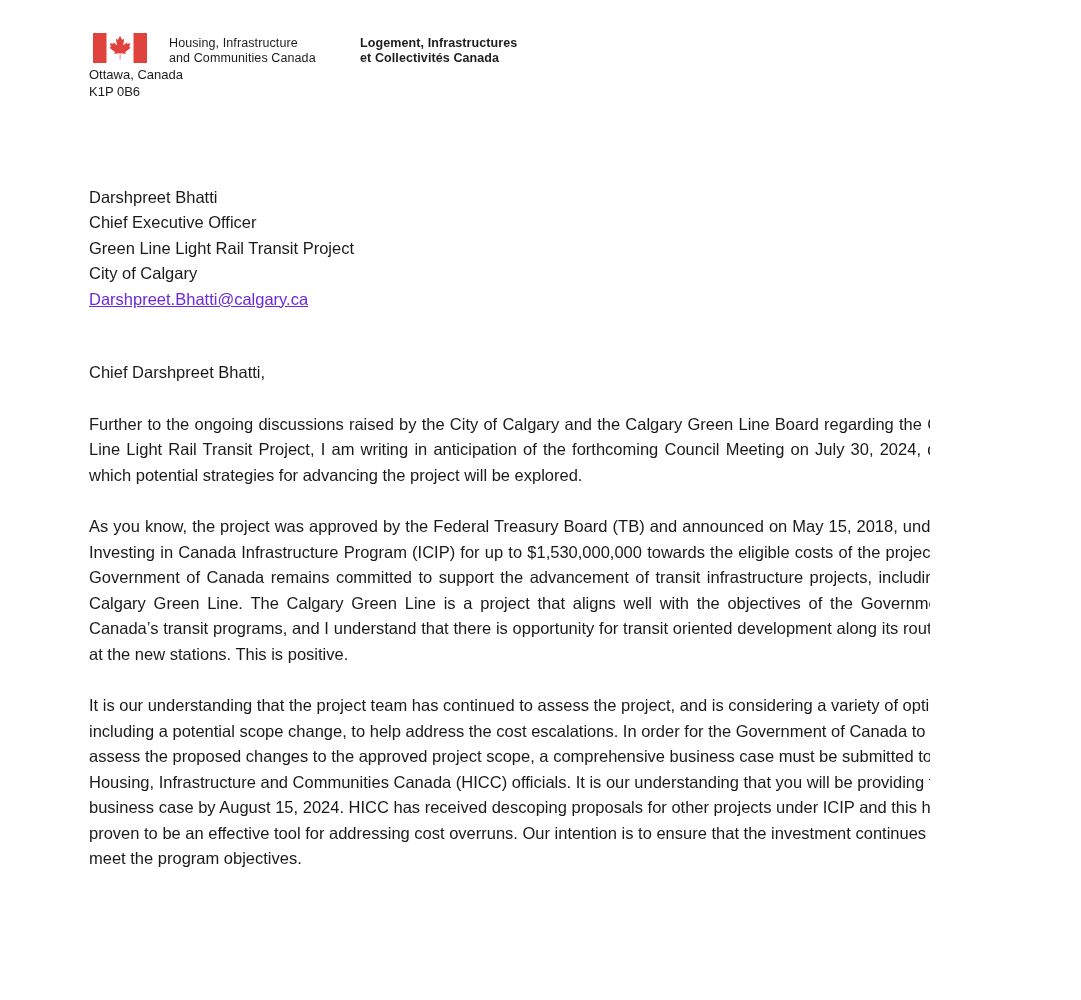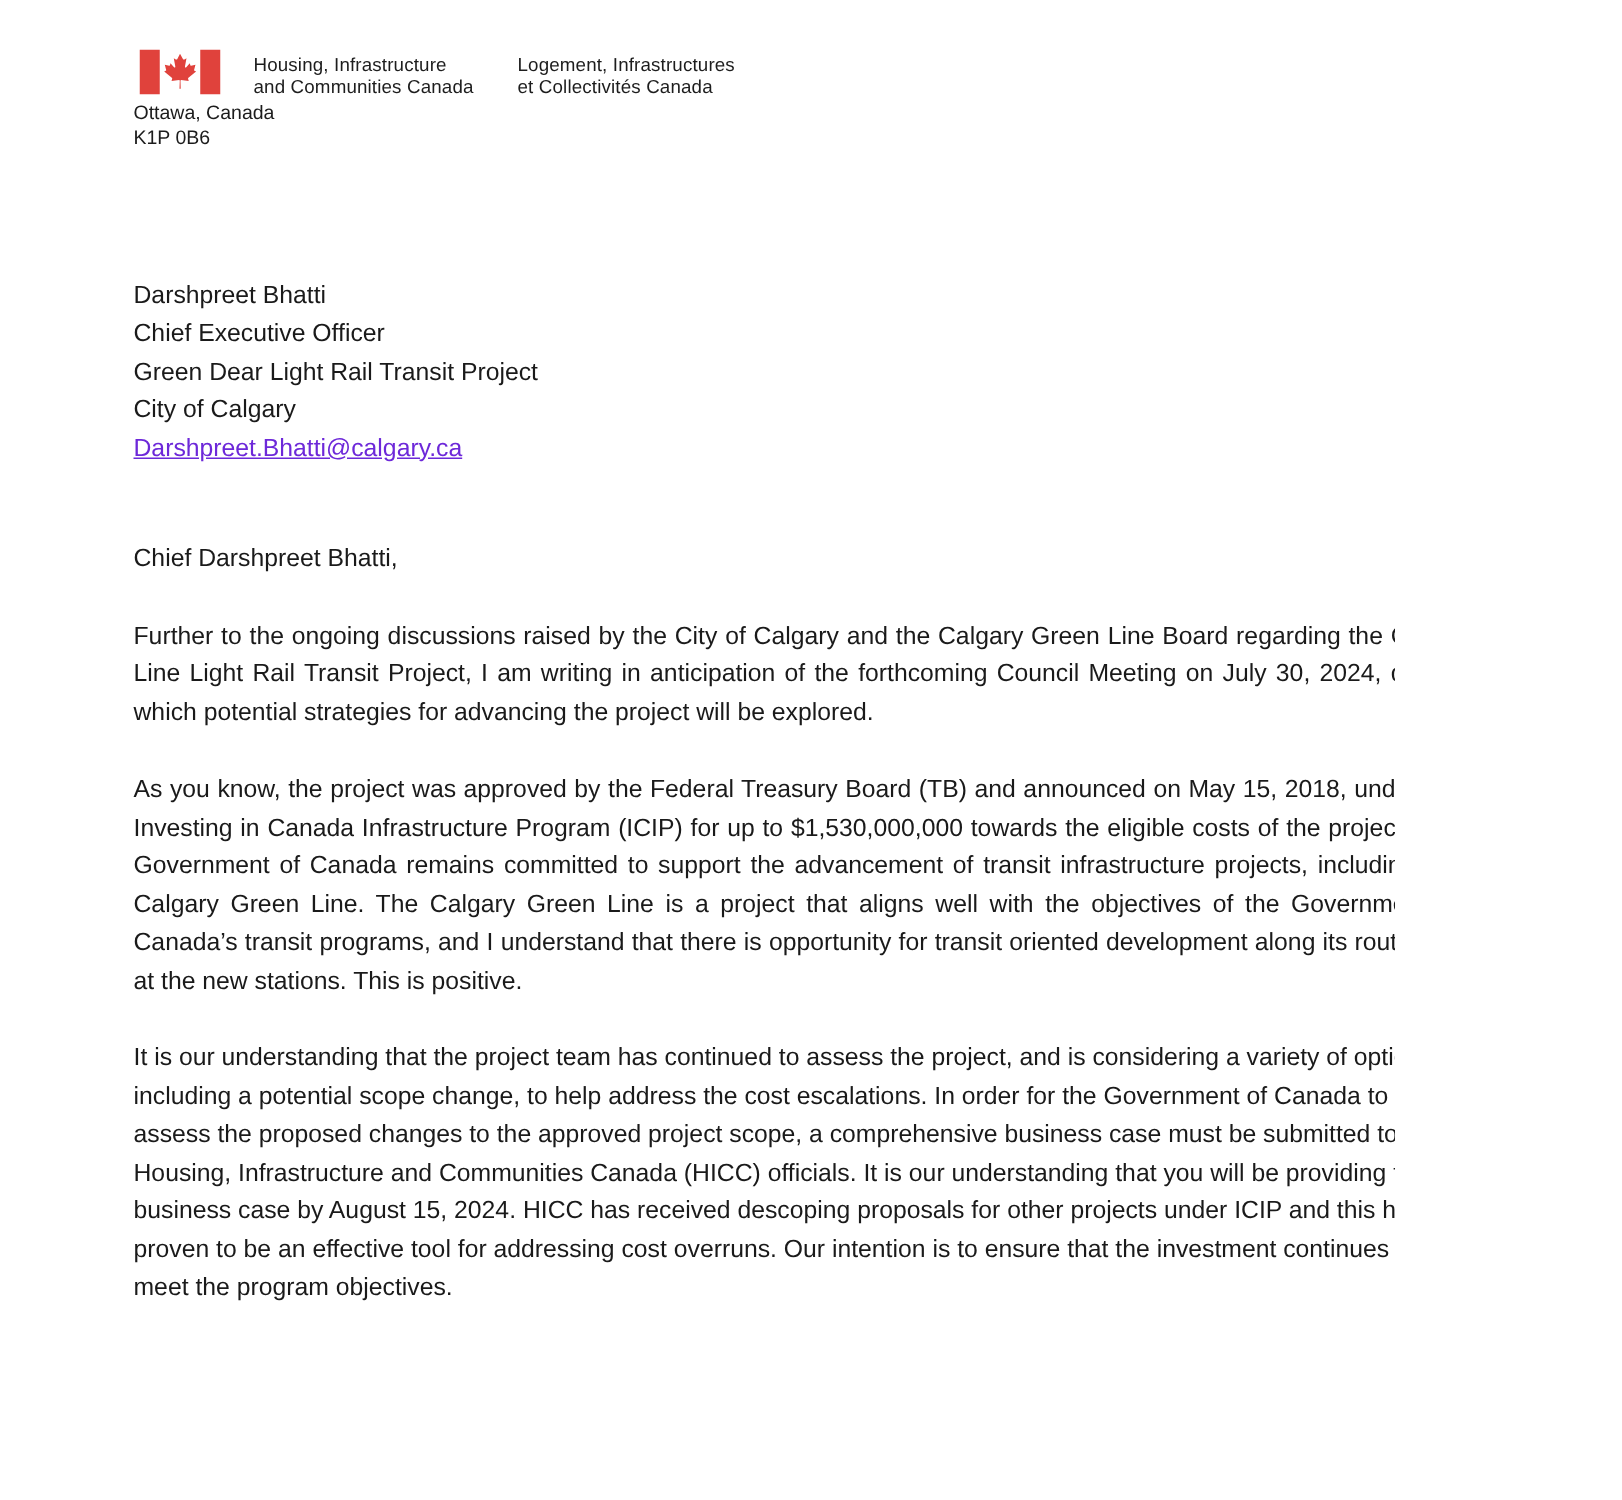--- a/index.html
+++ b/index.html
@@ -32,21 +32,21 @@
   }
   .dept {
     white-space: pre-line;
     font-size: 12.5px;
     line-height: 1.18;
     color: #1d1d1d;
     letter-spacing: 0.1px;
     margin-top: 3px;
   }
   .dept.en { margin-left: 22px; width: 158px; }
-  .dept.fr { margin-left: 18px; }
+  .dept.fr { margin-left: 33px; font-weight: bold; }
 
   
   .sender-address {
     font-size: 13px;
     line-height: 1.32;
     color: #1c1c1c;
   }
 
   
   .recipient {
@@ -99,21 +99,21 @@
   </header>
 
   <div class="sender-address">
     <div>Ottawa, Canada</div>
     <div>K1P 0B6</div>
   </div>
 
   <div class="recipient">
     <div>Darshpreet Bhatti</div>
     <div>Chief Executive Officer</div>
-    <div>Green Dear Light Rail Transit Project</div>
+    <div>Green Line Light Rail Transit Project</div>
     <div>City of Calgary</div>
     <div><a href="#" class="email-link">Darshpreet.Bhatti@calgary.ca</a></div>
   </div>
 
   <p class="salutation">Chief Darshpreet Bhatti,</p>
 
   <p class="para justified">Further to the ongoing discussions raised by the City of Calgary and the Calgary Green Line Board regarding the Green Line Light Rail Transit Project, I am writing in anticipation of the forthcoming Council Meeting on July 30, 2024,  during which potential strategies for advancing the project will be explored.</p>
   <p class="para justified">As you know, the project was approved by the Federal Treasury Board (TB) and announced on May 15, 2018, under the Investing in Canada Infrastructure Program (ICIP) for up to $1,530,000,000 towards the eligible costs of the project. The Government of Canada remains committed to support the advancement of transit infrastructure projects, including the Calgary Green Line. The Calgary Green Line is a project that aligns well with the objectives of the Government of Canada’s transit programs, and I understand that there is opportunity for transit oriented development along its route and at the new stations. This is positive.</p>
   <p class="para">It is our understanding that the project team has continued to assess the project, and is considering a variety of options including a potential scope change, to help address the cost escalations. In order for the Government of Canada to assess the proposed changes to the approved project scope, a comprehensive business case must be submitted to Housing, Infrastructure and Communities Canada (HICC) officials. It is our understanding that you will be providing this business case by August 15, 2024. HICC has received descoping proposals for other projects under ICIP and this has proven to be an effective tool for addressing cost overruns. Our intention is to ensure that the investment continues to meet the program objectives.</p>
 

